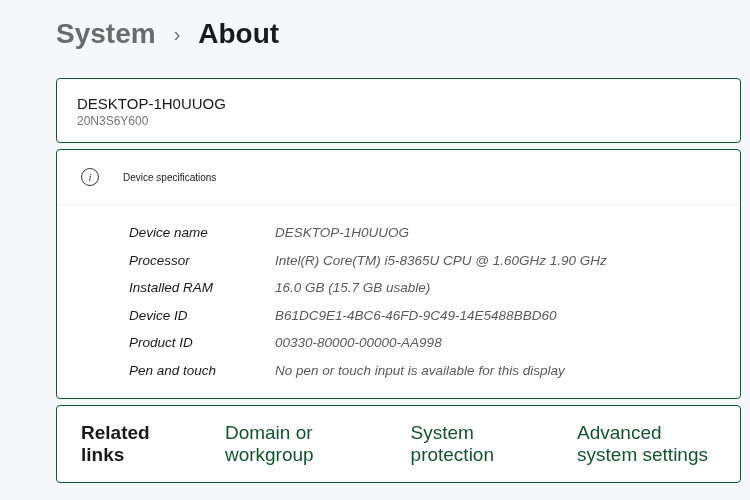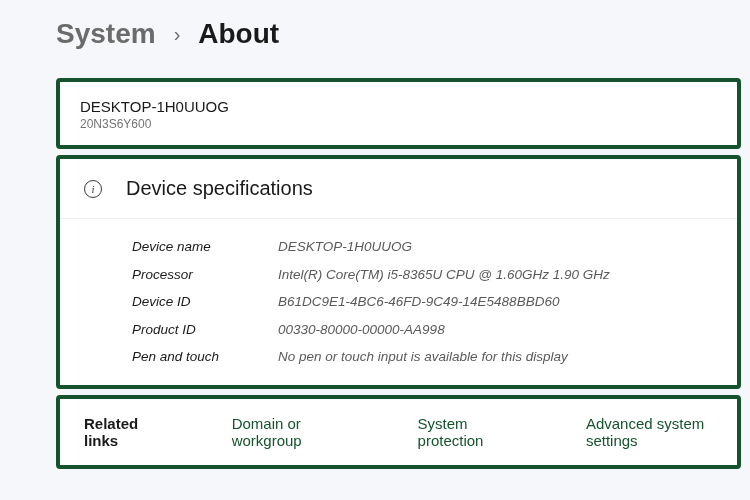--- a/index.html
+++ b/index.html
@@ -32,21 +32,21 @@
     color: #6b6b6b;
     transform: translateY(-2px);
   }
   .breadcrumb .current {
     font-size: 28px;
     font-weight: 700;
     color: #1a1a1a;
   }
   .card {
     background: #fff;
-    border: 4px solid #14532d;
+    border: 1px solid #14532d;
     border-radius: 4px;
     margin-right: 0;
     margin-bottom: 6px;
   }
   .header-card {
     padding: 16px 20px 14px 20px;
   }
   .header-card .host {
     font-size: 15px;
     color: #1a1a1a;
@@ -73,21 +73,21 @@
     border-radius: 50%;
     display: flex;
     align-items: center;
     justify-content: center;
     font-size: 11px;
     color: #3a3a3a;
     font-style: italic;
     font-family: Georgia, serif;
   }
   .spec-head .title {
-    font-size: 20px;
+    font-size: 10px;
     color: #1a1a1a;
   }
   .spec-body {
     padding: 18px 20px 18px 72px;
   }
   .row {
     display: flex;
     margin-bottom: 8px;
     font-size: 13.5px;
     line-height: 1.45;
@@ -98,22 +98,22 @@
     width: 146px;
     flex-shrink: 0;
     color: #1a1a1a;
   }
   .row .value {
     color: #5a5a5a;
   }
   .links-card {
     padding: 16px 20px 16px 24px;
     display: flex;
-    gap: 30px;
-    font-size: 15px;
+    gap: 20px;
+    font-size: 19px;
   }
   .links-card .lbl {
     font-weight: 600;
     color: #1a1a1a;
   }
   .links-card .link {
     color: #14532d;
     cursor: pointer;
     margin-left: 48px;
   }
@@ -142,20 +142,24 @@
     <div class="spec-body">
       <div class="row">
         <span class="label">Device name</span>
         <span class="value">DESKTOP-1H0UUOG</span>
       </div>
       <div class="row">
         <span class="label">Processor</span>
         <span class="value">Intel(R) Core(TM) i5-8365U CPU @ 1.60GHz   1.90 GHz</span>
       </div>
       <div class="row">
+        <span class="label">Installed RAM</span>
+        <span class="value">16.0 GB (15.7 GB usable)</span>
+      </div>
+      <div class="row">
         <span class="label">Device ID</span>
         <span class="value">B61DC9E1-4BC6-46FD-9C49-14E5488BBD60</span>
       </div>
       <div class="row">
         <span class="label">Product ID</span>
         <span class="value">00330-80000-00000-AA998</span>
       </div>
       <div class="row">
         <span class="label">Pen and touch</span>
         <span class="value">No pen or touch input is available for this display</span>

